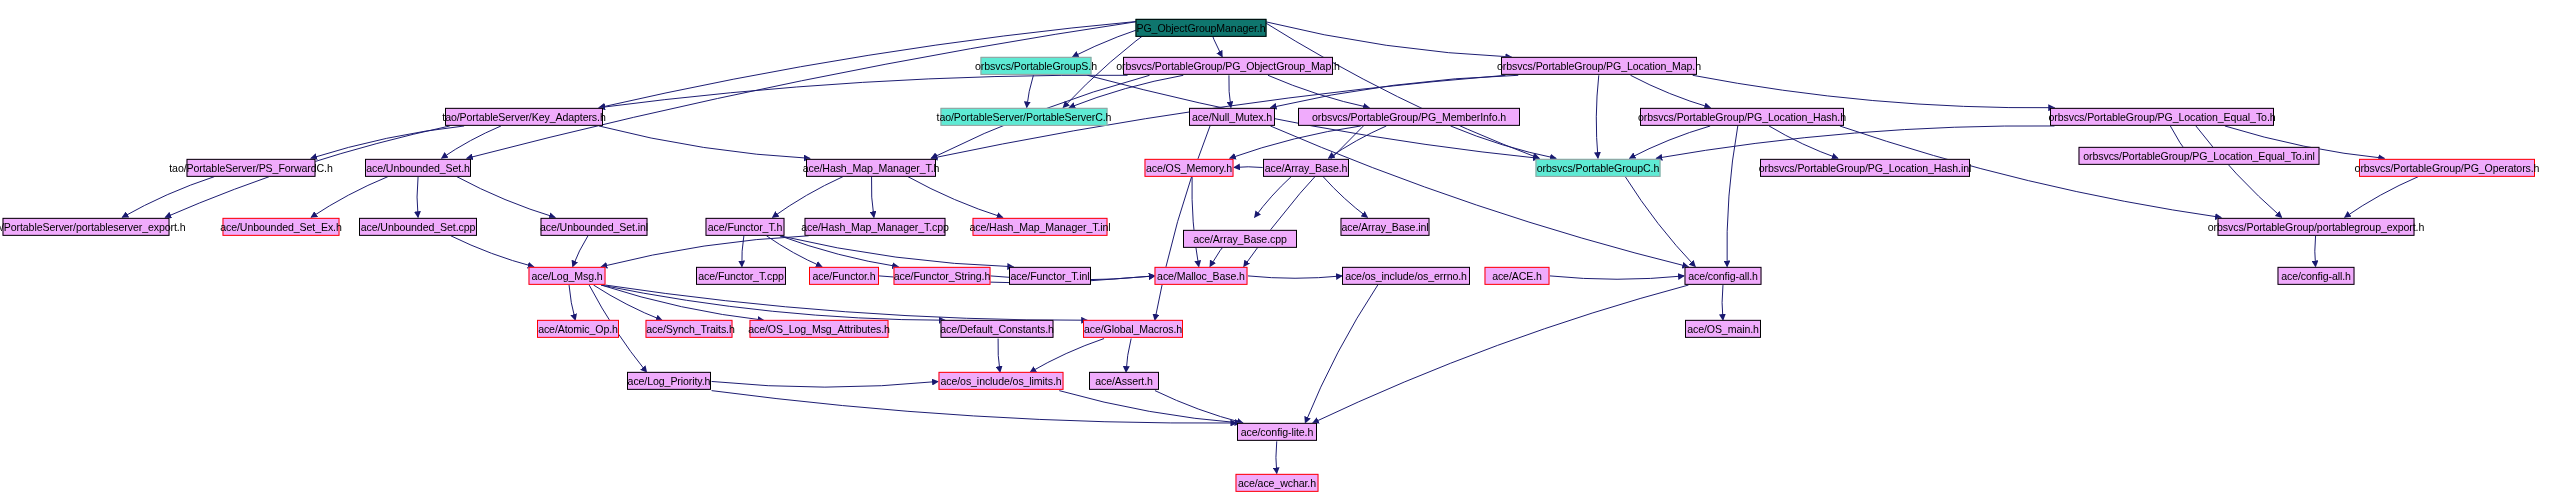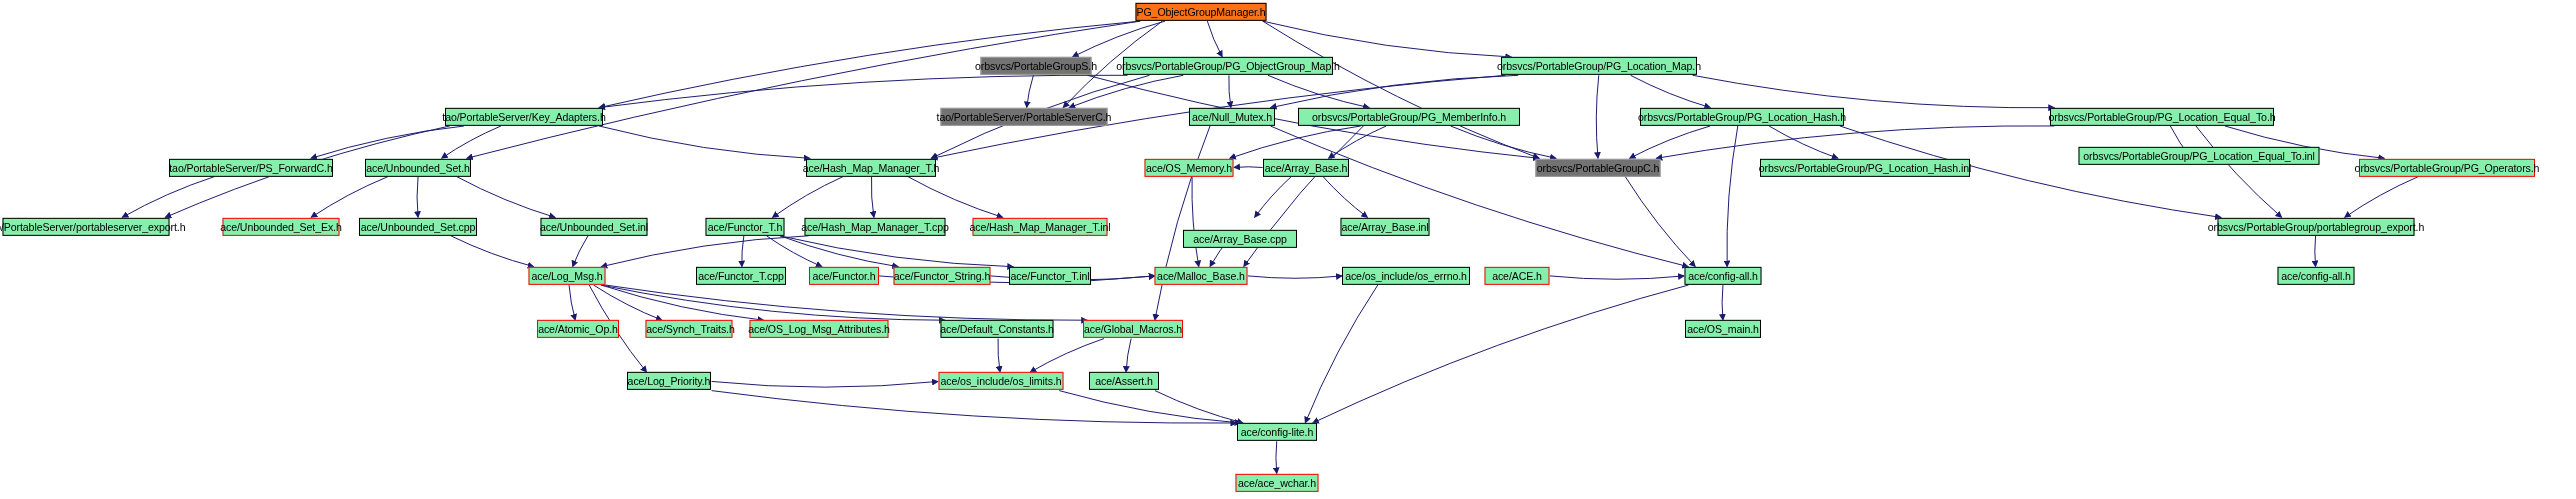--- a/index.html
+++ b/index.html
@@ -28,34 +28,35 @@
     box-sizing: border-box;
     display: flex;
     align-items: center;
     justify-content: center;
     height: 18.3px;
     padding: 0 5px;
     font-size: 10.6px;
     line-height: 1;
     white-space: nowrap;
     color: #000000;
-    background: #86efac;
+    background: #f0abfc;
     border: 0.7px solid #000000;
     transform: translate(-50%, -50%);
     letter-spacing: -0.1px;
   }
   .node.root {
-    background: #f97316;
+    background: #0f766e;
     border: 0.7px solid #000000;
+    margin-top: 16px;
   }
   .node.red {
     border: 0.7px solid #ff0000;
   }
   .node.grey {
-    background: #737373;
+    background: #5eead4;
     border: 0.7px solid #9d9d9d;
   }
 </style>
 </head>
 <body>
 
 <div id="canvas">
   <svg id="edge-layer" viewBox="0 0 3660 709" preserveAspectRatio="none">
       <defs>
         <marker id="ah" viewBox="0 0 10 10" refX="9" refY="5" markerWidth="7" markerHeight="7" orient="auto-start-reverse">
@@ -147,21 +148,21 @@
       <div class="node root" style="left: 1201px; top: 12px; width: 131px;">PG_ObjectGroupManager.h</div>
       <div class="node grey" style="left: 1036px; top: 66px; width: 111px;">orbsvcs/PortableGroupS.h</div>
       <div class="node" style="left: 1228px; top: 66px; width: 210px;">orbsvcs/PortableGroup/PG_ObjectGroup_Map.h</div>
       <div class="node" style="left: 1599px; top: 66px; width: 196px;">orbsvcs/PortableGroup/PG_Location_Map.h</div>
       <div class="node" style="left: 524px; top: 117px; width: 158px;">tao/PortableServer/Key_Adapters.h</div>
       <div class="node grey" style="left: 1024px; top: 117px; width: 167px;">tao/PortableServer/PortableServerC.h</div>
       <div class="node" style="left: 1232px; top: 117px; width: 86px;">ace/Null_Mutex.h</div>
       <div class="node" style="left: 1409px; top: 117px; width: 222px;">orbsvcs/PortableGroup/PG_MemberInfo.h</div>
       <div class="node" style="left: 1742px; top: 117px; width: 204px;">orbsvcs/PortableGroup/PG_Location_Hash.h</div>
       <div class="node" style="left: 2162px; top: 117px; width: 224px;">orbsvcs/PortableGroup/PG_Location_Equal_To.h</div>
-      <div class="node" style="left: 251px; top: 168px; width: 164px;">tao/PortableServer/PS_ForwardC.h</div>
+      <div class="node" style="left: 251px; top: 168px; width: 129px;">tao/PortableServer/PS_ForwardC.h</div>
       <div class="node" style="left: 418px; top: 168px; width: 106px;">ace/Unbounded_Set.h</div>
       <div class="node" style="left: 871px; top: 168px; width: 130px;">ace/Hash_Map_Manager_T.h</div>
       <div class="node red" style="left: 1189px; top: 168px; width: 89px;">ace/OS_Memory.h</div>
       <div class="node" style="left: 1306px; top: 168px; width: 86px;">ace/Array_Base.h</div>
       <div class="node grey" style="left: 1598px; top: 168px; width: 125px;">orbsvcs/PortableGroupC.h</div>
       <div class="node" style="left: 1865px; top: 168px; width: 210px;">orbsvcs/PortableGroup/PG_Location_Hash.inl</div>
       <div class="node" style="left: 2199px; top: 156px; width: 241px;">orbsvcs/PortableGroup/PG_Location_Equal_To.inl</div>
       <div class="node red" style="left: 2447px; top: 168px; width: 176px;">orbsvcs/PortableGroup/PG_Operators.h</div>
       <div class="node" style="left: 86px; top: 227px; width: 167px;">tao/PortableServer/portableserver_export.h</div>
       <div class="node red" style="left: 281px; top: 227px; width: 117px;">ace/Unbounded_Set_Ex.h</div>

